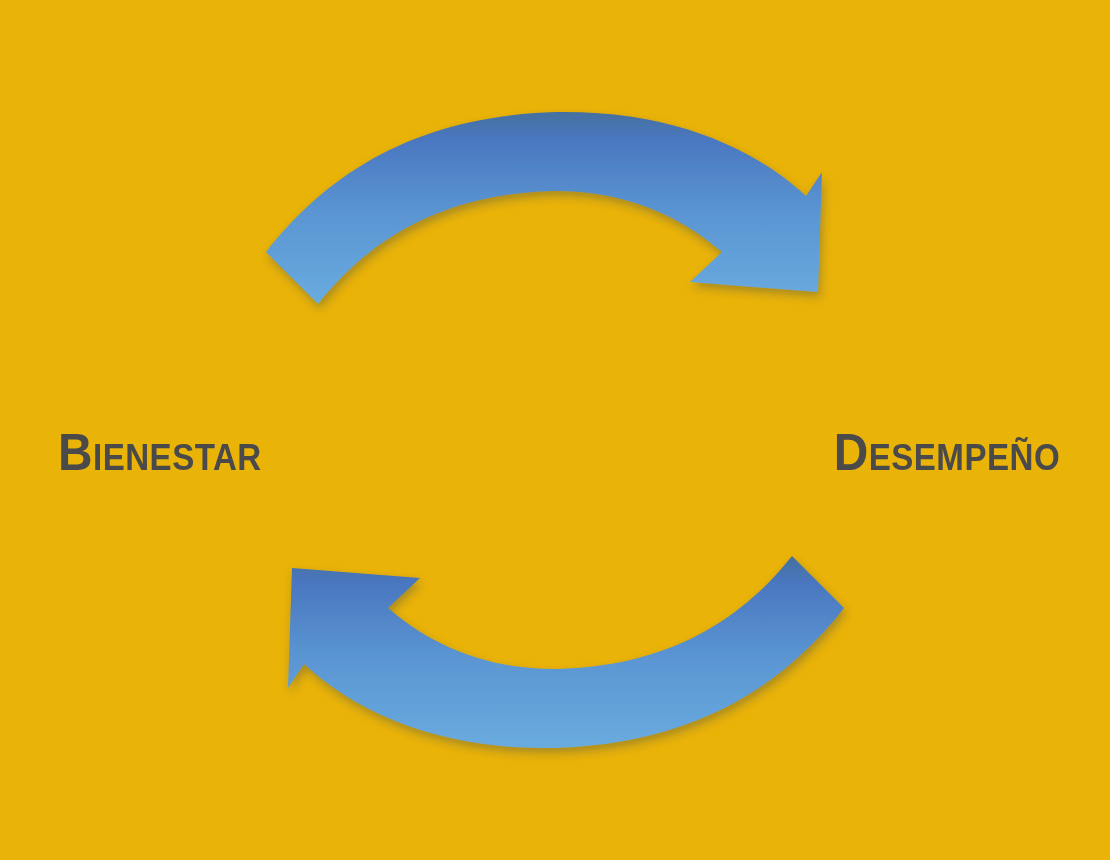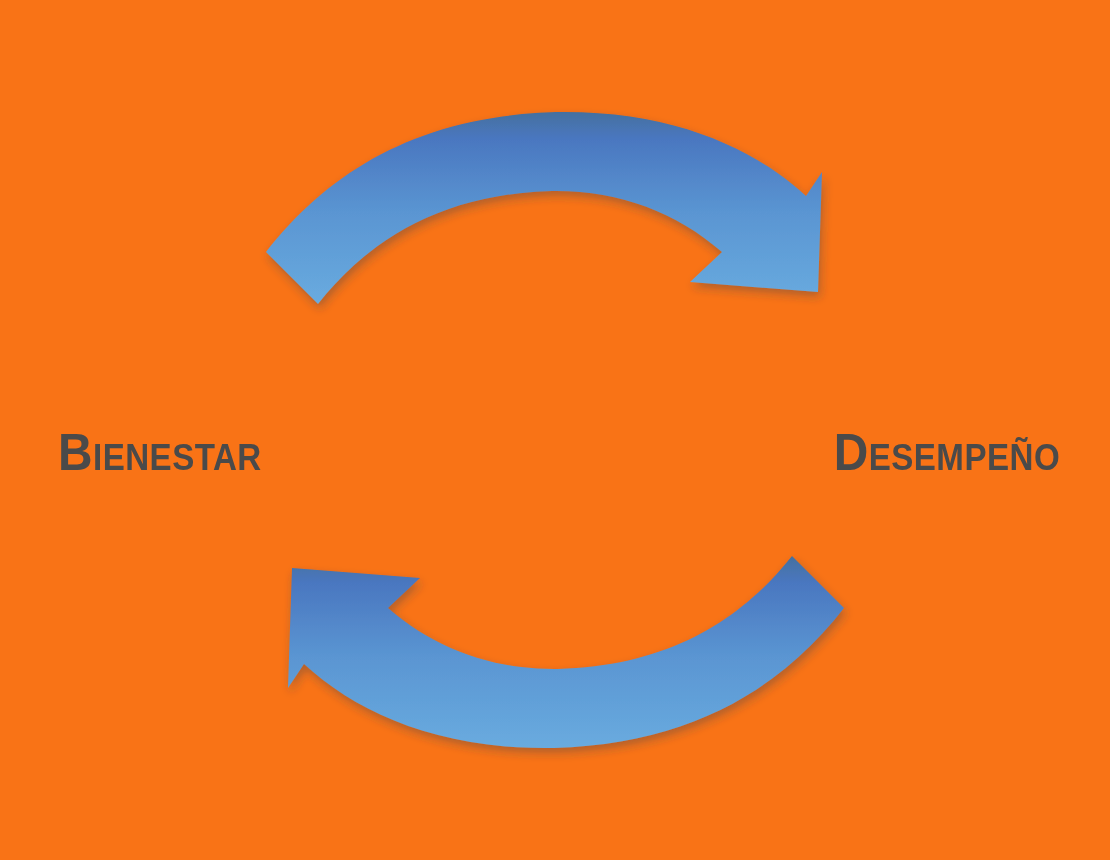--- a/index.html
+++ b/index.html
@@ -12,21 +12,21 @@
     width: 1110px;
     height: 860px;
     overflow: hidden;
     font-family: "Liberation Sans", sans-serif;
   }
 
   .diagram-canvas {
     position: relative;
     width: 1110px;
     height: 860px;
-    background: #f97316;
+    background: #eab308;
   }
 
   .cycle-svg {
     position: absolute;
     left: 0;
     top: 0;
     width: 1110px;
     height: 860px;
     display: block;
   }

